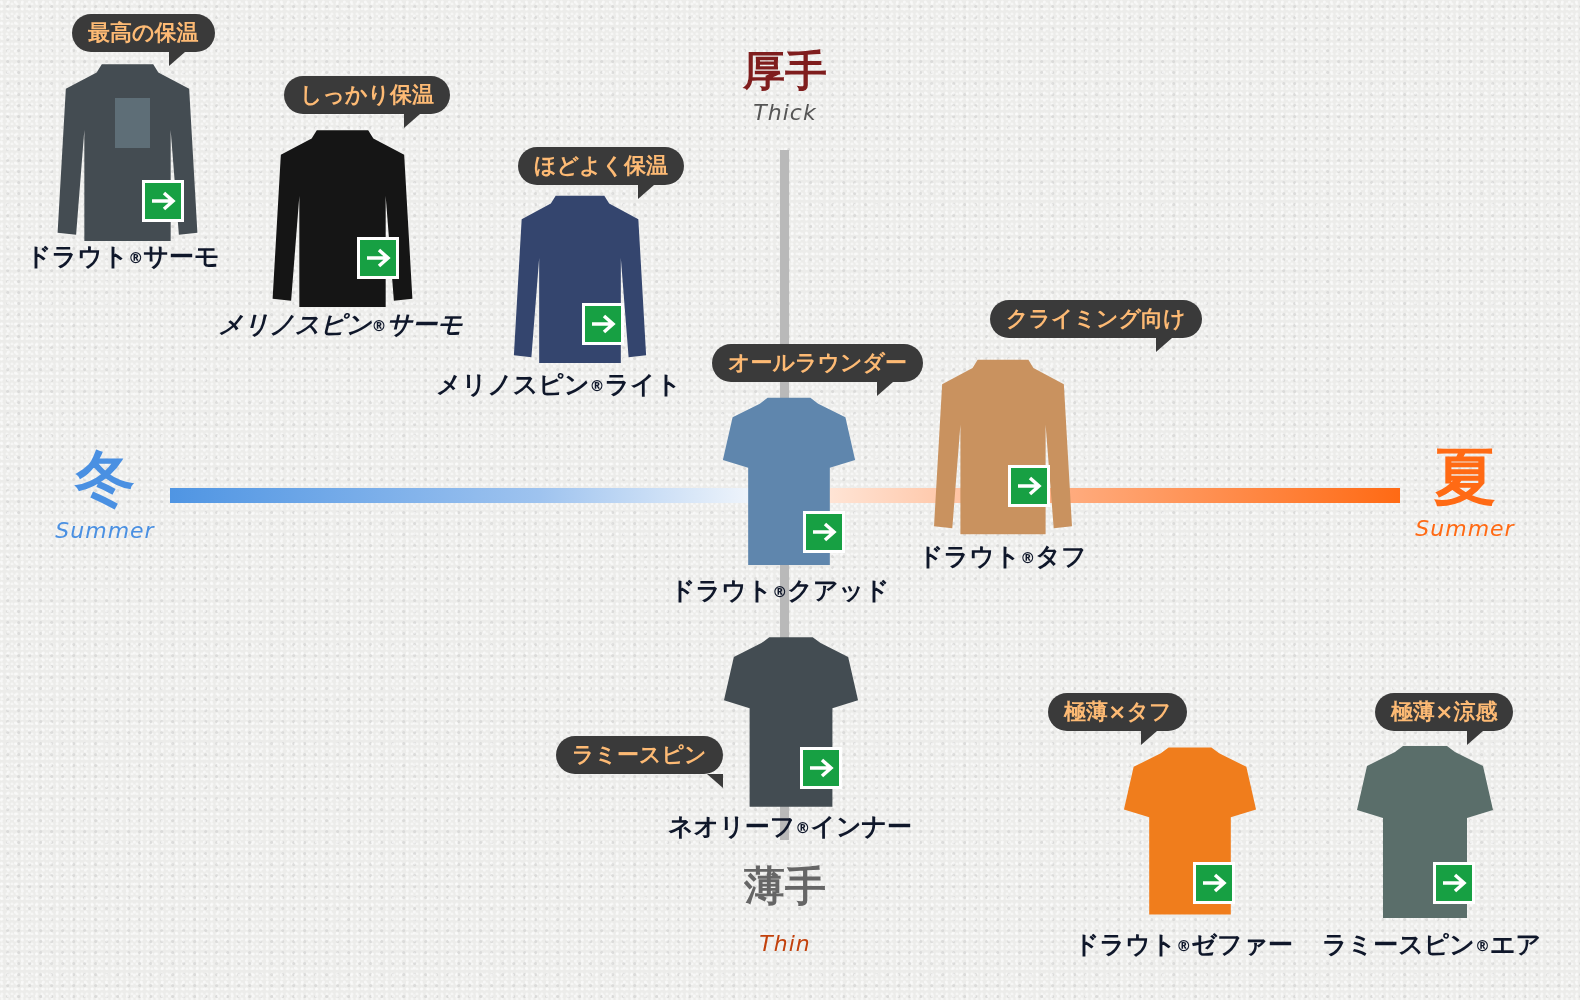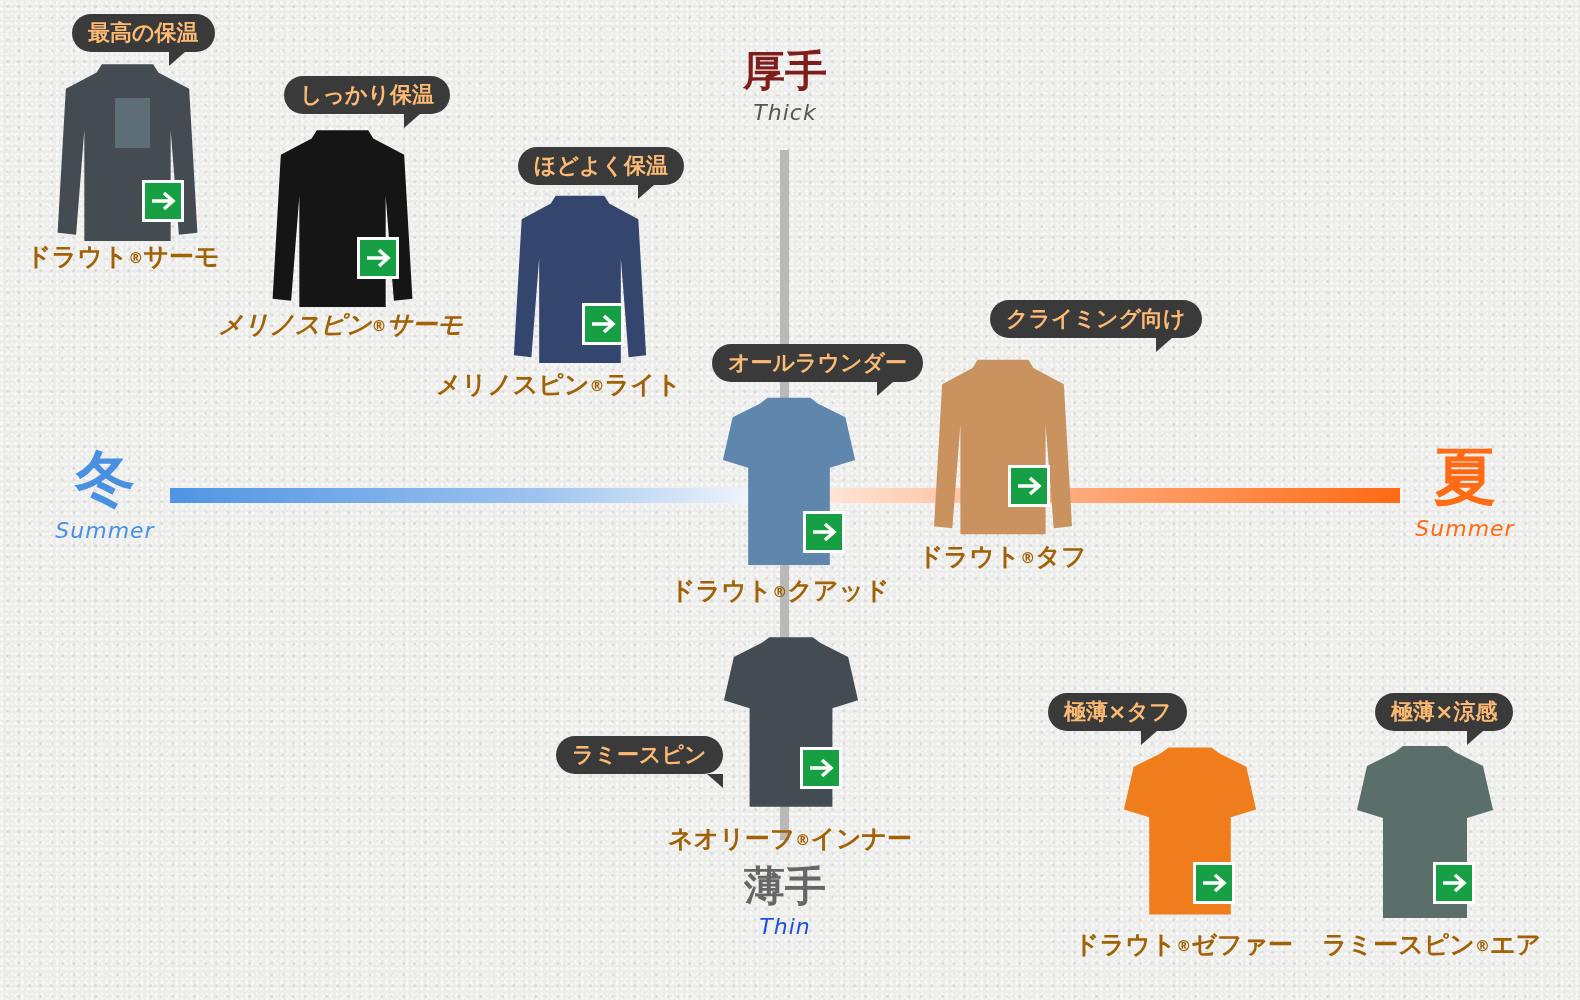--- a/index.html
+++ b/index.html
@@ -22,41 +22,41 @@
   .bubble {
     position:absolute; background:#3a3a3a; color:#fdba74; font-weight:bold;
     font-size:22px; border-radius:20px; padding:5px 16px; white-space:nowrap; line-height:28px;
   }
   .bubble::after {
     content:""; position:absolute; bottom:-14px; border-style:solid;
     border-width:14px 0 0 16px; border-color:#3a3a3a transparent transparent transparent;
   }
   .bubble.tail-r::after { right:30px; transform:scaleX(-1); }
   .bubble.tail-r::after { border-width:14px 16px 0 0; border-color:#3a3a3a transparent transparent transparent; transform:none; }
-  .name { position:absolute; font-weight:bold; font-size:25px; color:#a16207; white-space:nowrap; }
+  .name { position:absolute; font-weight:bold; font-size:25px; color:#0f172a; white-space:nowrap; }
   .name sup { font-size:15px; vertical-align:2px; }
   .shirt { position:absolute; }
   .arrow-btn {
     position:absolute; width:36px; height:36px; background:#17a043; border:3px solid #fff;
     display:flex; align-items:center; justify-content:center; cursor:pointer;
   }
 </style>
 </head>
 <body>
 
 <div class="abs axis-v"></div>
 <div class="abs axis-h"></div>
 
 <div class="abs" style="left:730px;top:50px;width:110px;">
   <div class="kanji" style="font-size:42px;color:#7f1d1d;">厚手</div>
   <div class="en" style="color:#555;margin-top:8px;">Thick</div>
 </div>
 <div class="abs" style="left:730px;top:866px;width:110px;">
   <div class="kanji" style="font-size:41px;color:#666;">薄手</div>
-  <div class="en" style="color:#1d4ed8;margin-top:7px;">Thin</div>
+  <div class="en" style="color:#c2410c;margin-top:24px;">Thin</div>
 </div>
 <div class="abs" style="left:55px;top:448px;width:100px;">
   <div class="kanji" style="font-size:60px;color:#4a90e2;">冬</div>
   <div class="en" style="color:#4a90e2;margin-top:10px;">Summer</div>
 </div>
 <div class="abs" style="left:1415px;top:446px;width:100px;">
   <div class="kanji" style="font-size:62px;color:#ff6a14;">夏</div>
   <div class="en" style="color:#ff6a14;margin-top:8px;">Summer</div>
 </div>
 
@@ -140,21 +140,21 @@
 <div>
   <div class="bubble" style="left:556px;top:736px;">ラミースピン</div>
   <svg class="shirt" style="left:722px;top:630px;" width="138" height="180">
       <use href="#shortsleeve" fill="#434c52"></use>
     </svg>
   <div class="arrow-btn" style="left:800px;top:747px;">
       <svg width="26" height="20">
         <path d="M2 10 H22 M14 2 L23 10 L14 18" stroke="#fff" stroke-width="3.5" fill="none"></path>
       </svg>
     </div>
-  <div class="name" style="left:668px;top:810px;margin-top:12px;"><span>ネオリーフ</span><sup>®</sup><span>インナー</span></div>
+  <div class="name" style="left:668px;top:810px;"><span>ネオリーフ</span><sup>®</sup><span>インナー</span></div>
 </div>
 
 <div>
   <div class="bubble tail-r" style="left:1048px;top:693px;">極薄×タフ</div>
   <svg class="shirt" style="left:1122px;top:738px;" width="136" height="182">
       <use href="#shortsleeve" fill="#f07d1c"></use>
     </svg>
   <div class="arrow-btn" style="left:1193px;top:862px;">
       <svg width="26" height="20">
         <path d="M2 10 H22 M14 2 L23 10 L14 18" stroke="#fff" stroke-width="3.5" fill="none"></path>

